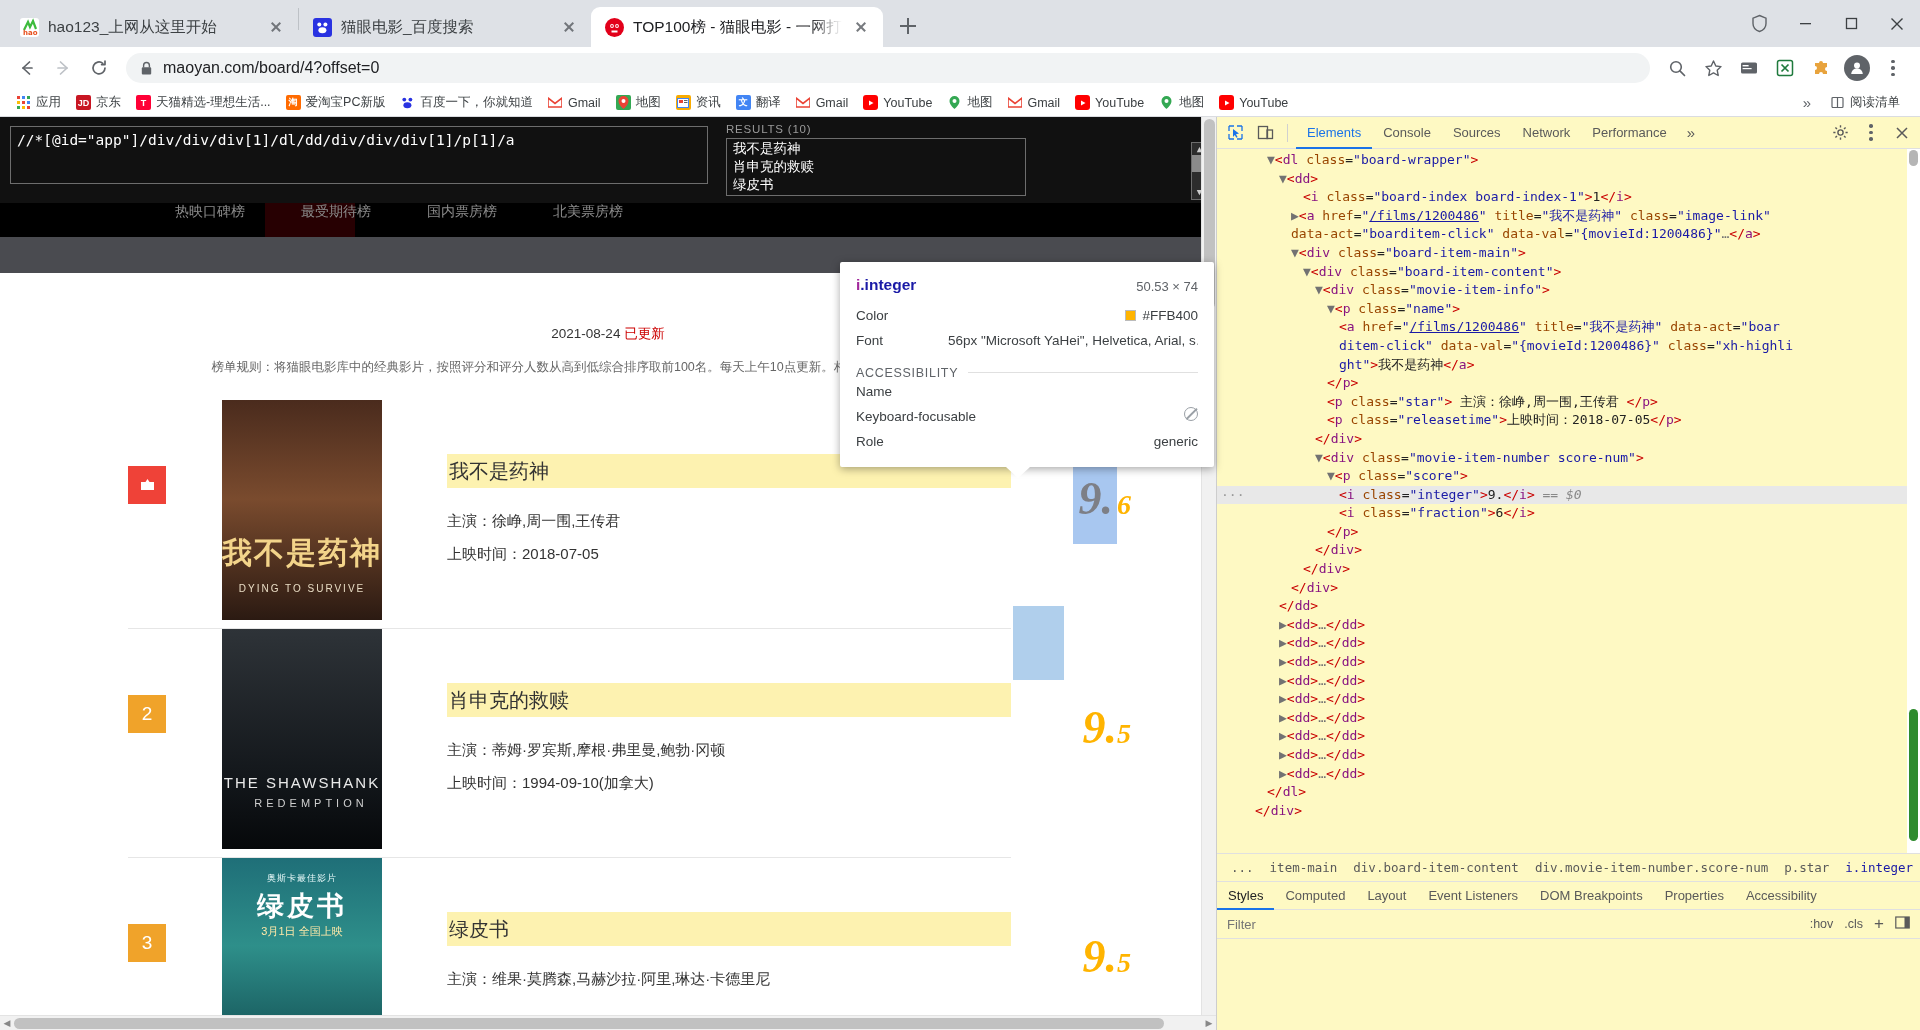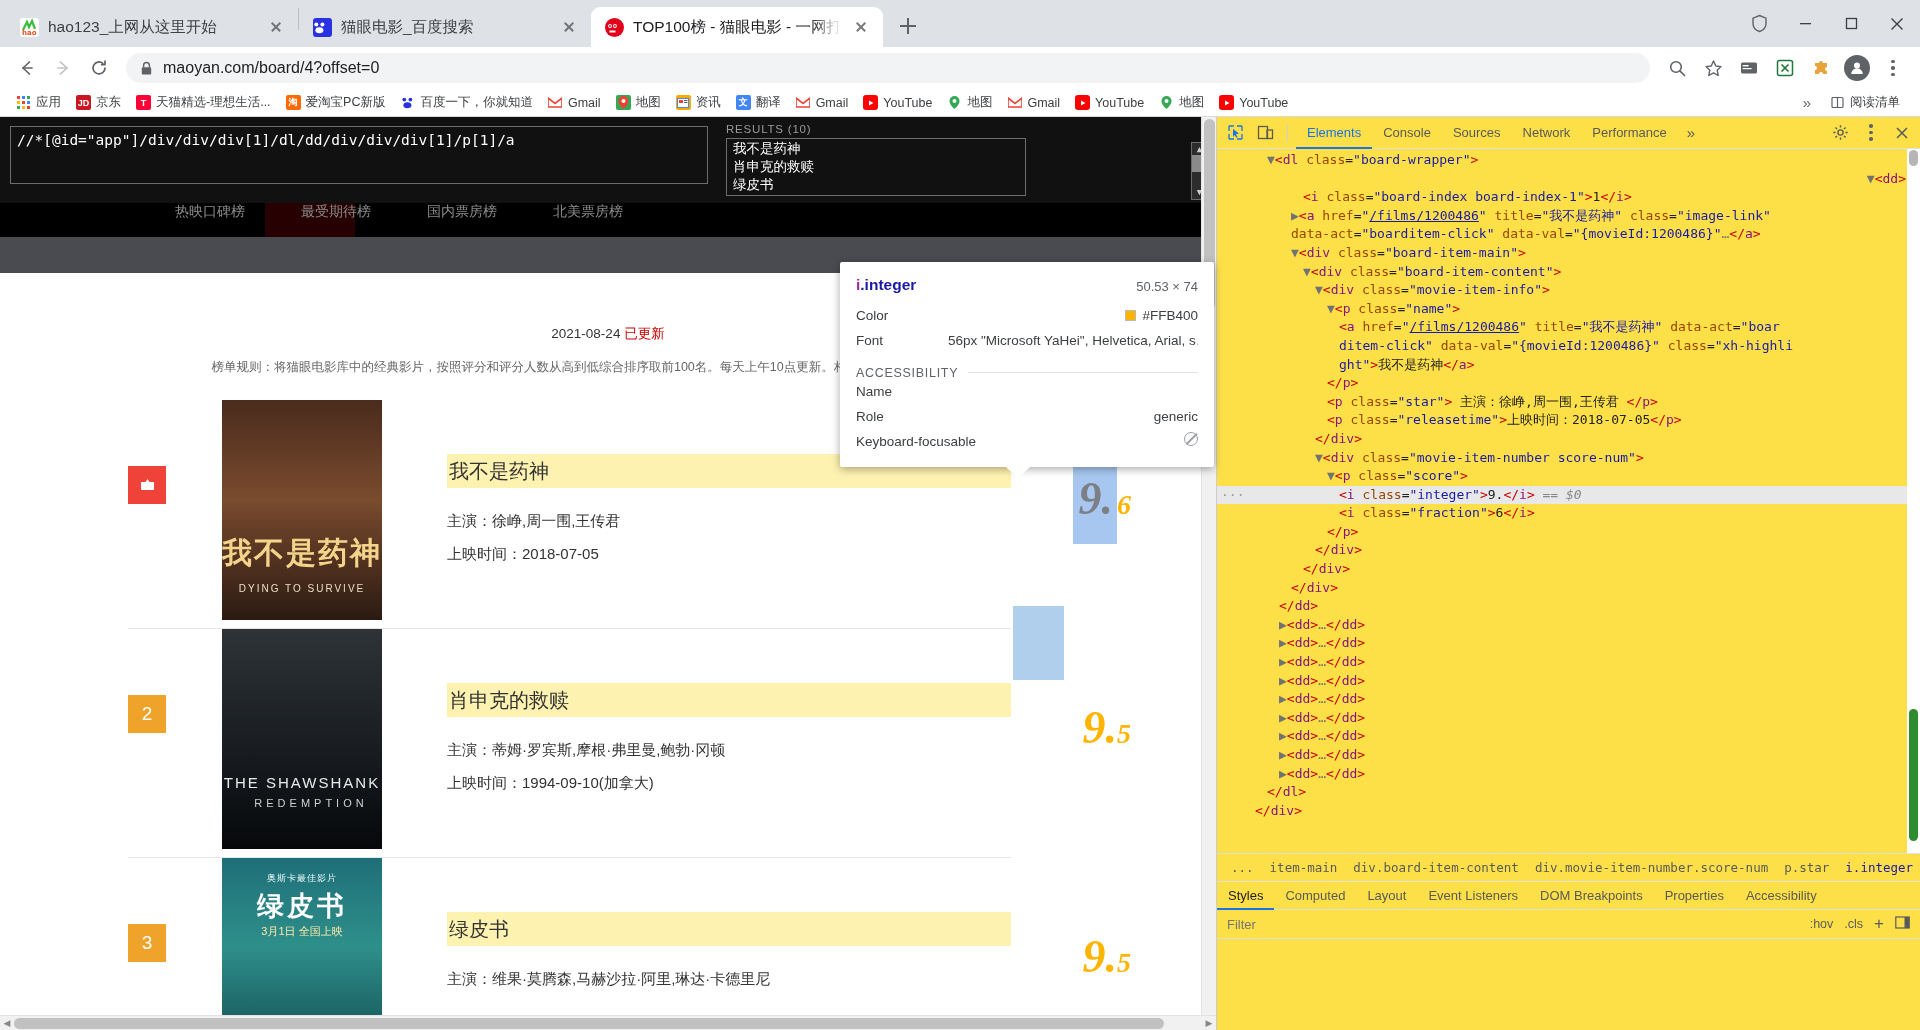--- a/index.html
+++ b/index.html
@@ -10,21 +10,21 @@
   #chrome { position:absolute; inset:0; background:#dee1e6; }
 
   
   .tabstrip { height:47px; display:flex; align-items:flex-end; padding-left:6px; position:relative; }
   .tab { height:40px; display:flex; align-items:center; gap:9px;
          padding:0 12px 0 14px; border-radius:9px 9px 0 0; position:relative;
          min-width:0; }
   .tab.inactive { width:292px; color:#3c4043; }
   .tab.active { width:292px; background:#fff; color:#202124; }
   .tab .favicon { width:19px; height:19px; flex:0 0 19px; border-radius:3px;
-        display:flex; align-items:center; 
+        display:flex; align-items:center; justify-content:center;
         font-size:11px; color:#fff; font-weight:bold; overflow:hidden;}
   .tab .ttitle { flex:1 1 auto; font-size:15.5px; white-space:nowrap;
         overflow:hidden; text-overflow:clip;
         -webkit-mask-image:linear-gradient(to right,#000 85%,transparent 100%);
         mask-image:linear-gradient(to right,#000 85%,transparent 100%); }
   .tab .tclose { width:20px; height:20px; flex:0 0 20px; position:relative; opacity:.85;}
   .tab .tclose:before,.tab .tclose:after{content:"";position:absolute;left:4px;top:9px;
         width:12px;height:1.8px;background:#5f6368;}
   .tab .tclose:before{transform:rotate(45deg);} .tab .tclose:after{transform:rotate(-45deg);}
   .tabdiv { width:1px; height:22px; background:#bdc1c6; align-self:center; margin-bottom:9px;}
@@ -188,21 +188,21 @@
                    background:#c1c1c1; border-radius:6px;}
   .hscroll{ position:absolute; left:0; bottom:0; width:1216px; height:15px;
             background:#f1f1f1; border-top:1px solid #e3e3e3;}
   .hscroll .thumb{ position:absolute; top:2px; left:14px; width:1150px; height:11px;
                    background:#c1c1c1; border-radius:6px;}
   .hscroll .ar{ position:absolute; top:0; width:14px; height:15px; color:#888;
                 font-size:9px; text-align:center; line-height:15px;}
 
   
   #devtools{ position:absolute; right:0; top:117px; width:704px; height:913px;
-             background:#fde047; border-left:1px solid #cdcdcd;
+             background:#fef9c3; border-left:1px solid #cdcdcd;
              font-family:"Liberation Sans",sans-serif; }
   .dt-toolbar{ height:32px; display:flex; align-items:center; gap:2px;
                border-bottom:1px solid #e0e0e0; padding:0 4px; }
   .dt-ibtn{ width:28px;height:26px;display:flex;align-items:center;justify-content:center;}
   .dt-sep{ width:1px;height:18px;background:#d0d0d0;margin:0 6px;}
   .dt-tabs{ display:flex; align-items:center; height:32px; }
   .dt-tab{ padding:0 11px; height:32px; line-height:32px; font-size:13px; color:#5a5a5a;}
   .dt-tab.active{ color:#1a73e8; box-shadow:inset 0 -2px 0 #1a73e8; }
   .dt-more{ padding:0 9px; font-size:15px; color:#5a5a5a;}
   .dt-right{ margin-left:auto; display:flex; align-items:center; gap:3px;}
@@ -724,29 +724,29 @@
       <span class="ln"></span>
     </div>
 
 
     <div class="dt-row">
       <span class="k">Name</span>
       <span class="v right"></span>
     </div>
 
     <div class="dt-row">
-      <span class="k">Role</span>
-      <span class="v right">generic</span>
-    </div>
-
-    <div class="dt-row">
       <span class="k" style="width:180px;flex:0 0 180px;">Keyboard-focusable</span>
       <span class="v right">
         <span class="noent"></span>
       </span>
+    </div>
+
+    <div class="dt-row">
+      <span class="k">Role</span>
+      <span class="v right">generic</span>
     </div>
 
     <div class="arrow"></div>
   </div>
 
   <div id="devtools">
 
     <div class="dt-toolbar">
       <span class="dt-ibtn">
         <svg width="17" height="17" viewBox="0 0 17 17">
@@ -788,21 +788,21 @@
         <span class="dt-ibtn">
           <svg width="14" height="14" viewBox="0 0 14 14">
               <path d="M2 2 L12 12 M12 2 L2 12" stroke="#5a5a5a" stroke-width="1.5"></path>
             </svg>
         </span>
       </div>
     </div>
 
     <div class="dom-tree" id="dom-tree">
         <div class="dl" style="position: relative;"><span style="display:inline-block;width:50px;"></span><span class="ar">▼</span><span class="pk">&lt;</span><span class="tg">dl</span> <span class="at">class</span>=<span class="av">"board-wrapper"</span><span class="pk">&gt;</span></div>
-        <div class="dl" style="position: relative; text-align: right;"><span style="display:inline-block;width:62px;"></span><span class="ar">▼</span><span class="pk">&lt;</span><span class="tg">dd</span><span class="pk">&gt;</span></div>
+        <div class="dl" style="position: relative;"><span style="display:inline-block;width:62px;"></span><span class="ar">▼</span><span class="pk">&lt;</span><span class="tg">dd</span><span class="pk">&gt;</span></div>
         <div class="dl" style="position: relative;"><span style="display:inline-block;width:86px;"></span><span class="pk">&lt;</span><span class="tg">i</span> <span class="at">class</span>=<span class="av">"board-index board-index-1"</span><span class="pk">&gt;</span><span class="tx">1</span><span class="pk">&lt;/</span><span class="tg">i</span><span class="pk">&gt;</span></div>
         <div class="dl" style="position: relative;"><span style="display:inline-block;width:74px;"></span><span class="ar">▶</span><span class="pk">&lt;</span><span class="tg">a</span> <span class="at">href</span>=<span class="av">"<u>/films/1200486</u>"</span> <span class="at">title</span>=<span class="av">"我不是药神"</span> <span class="at">class</span>=<span class="av">"image-link"</span></div>
         <div class="dl" style="position: relative;"><span style="display:inline-block;width:74px;"></span><span class="at">data-act</span>=<span class="av">"boarditem-click"</span> <span class="at">data-val</span>=<span class="av">"{movieId:1200486}"</span><span class="ar">…</span><span class="pk">&lt;/</span><span class="tg">a</span><span class="pk">&gt;</span></div>
         <div class="dl" style="position: relative;"><span style="display:inline-block;width:74px;"></span><span class="ar">▼</span><span class="pk">&lt;</span><span class="tg">div</span> <span class="at">class</span>=<span class="av">"board-item-main"</span><span class="pk">&gt;</span></div>
         <div class="dl" style="position: relative;"><span style="display:inline-block;width:86px;"></span><span class="ar">▼</span><span class="pk">&lt;</span><span class="tg">div</span> <span class="at">class</span>=<span class="av">"board-item-content"</span><span class="pk">&gt;</span></div>
         <div class="dl" style="position: relative;"><span style="display:inline-block;width:98px;"></span><span class="ar">▼</span><span class="pk">&lt;</span><span class="tg">div</span> <span class="at">class</span>=<span class="av">"movie-item-info"</span><span class="pk">&gt;</span></div>
         <div class="dl" style="position: relative;"><span style="display:inline-block;width:110px;"></span><span class="ar">▼</span><span class="pk">&lt;</span><span class="tg">p</span> <span class="at">class</span>=<span class="av">"name"</span><span class="pk">&gt;</span></div>
         <div class="dl" style="position: relative;"><span style="display:inline-block;width:122px;"></span><span class="pk">&lt;</span><span class="tg">a</span> <span class="at">href</span>=<span class="av">"<u>/films/1200486</u>"</span> <span class="at">title</span>=<span class="av">"我不是药神"</span> <span class="at">data-act</span>=<span class="av">"boar</span></div>
         <div class="dl" style="position: relative;"><span style="display:inline-block;width:122px;"></span><span class="av">ditem-click"</span> <span class="at">data-val</span>=<span class="av">"{movieId:1200486}"</span> <span class="at">class</span>=<span class="av">"xh-highli</span></div>
         <div class="dl" style="position: relative;"><span style="display:inline-block;width:122px;"></span><span class="av">ght"</span><span class="pk">&gt;</span><span class="tx">我不是药神</span><span class="pk">&lt;/</span><span class="tg">a</span><span class="pk">&gt;</span></div>

